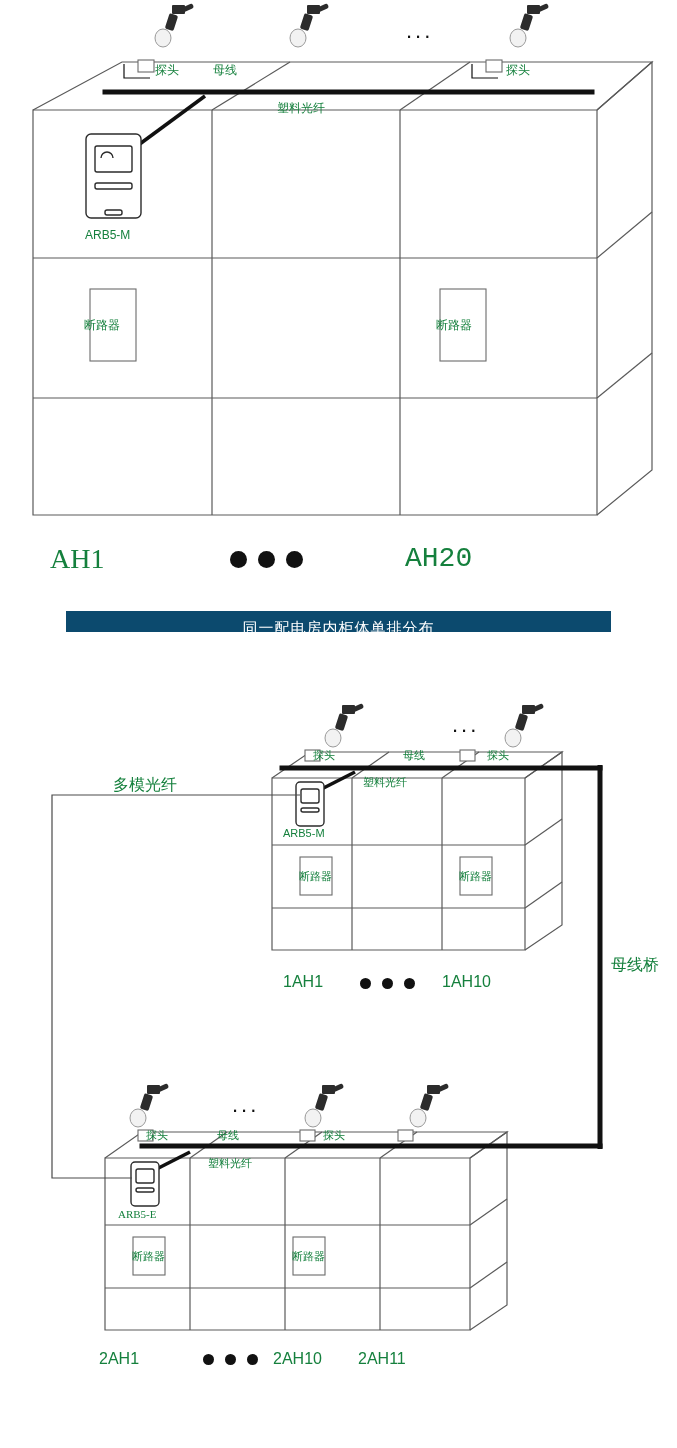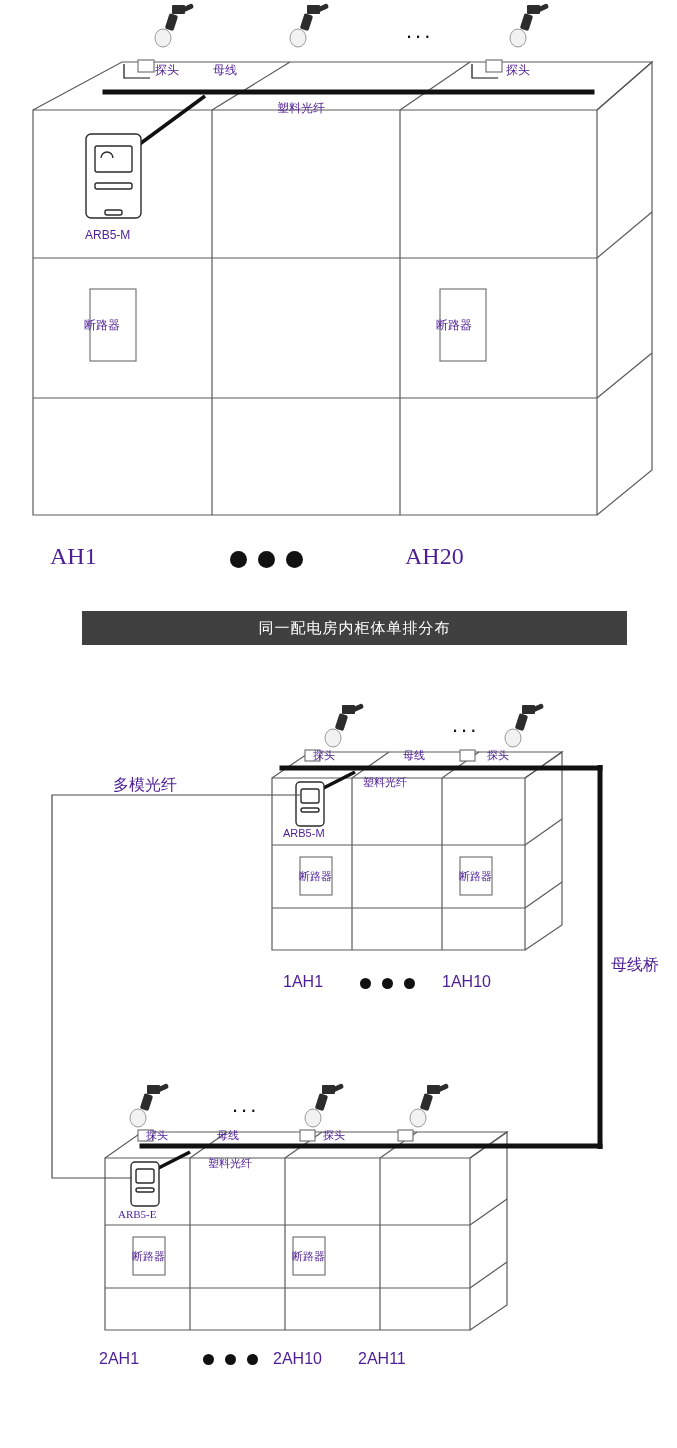--- a/index.html
+++ b/index.html
@@ -19,35 +19,34 @@
   .bus{fill:none;stroke:#111;stroke-width:5;stroke-linecap:square;}
   .thinwire{fill:none;stroke:#111;stroke-width:1.2;}
   .fiber{fill:none;stroke:#111;stroke-width:3.6;}
   .mmfiber{fill:none;stroke:#4a4a4a;stroke-width:1.2;}
   .busbridge{fill:none;stroke:#111;stroke-width:5;}
   .box-line{fill:#fff;stroke:#6b6b6b;stroke-width:1.1;}
   .dev-line{fill:#fff;stroke:#2b2b2b;stroke-width:1.4;}
   .probe-body{fill:#2c2c2c;}
   .probe-bulb{fill:#f2f2f2;stroke:#9a9a9a;stroke-width:1;}
 
-  .lbl{position:absolute;font-size:12px;color:#4c1d95;white-space:nowrap;text-align:right;}
+  .lbl{position:absolute;font-size:12px;color:#15803d;white-space:nowrap;text-align:right;}
   .lbl.small{font-size:11px;}
-  .lbl.big{font-family:"Liberation Serif","DejaVu Serif",serif;font-size:24px;}
+  .lbl.big{font-family:"Liberation Serif","DejaVu Serif",serif;font-size:28px;}
   .lbl.mid{font-size:16px;}
 
   .caption{
     position:absolute;
-    background:#404040;
+    background:#0c4a6e;
     color:#ffffff;
     font-size:15px;
     text-align:center;
     line-height:34px;
-    height:34px;
+    height:21px;
     letter-spacing:1px;
-    margin-left:16px;
   }
   .ellipsis-dots{position:absolute;display:flex;gap:11px;align-items:center;}
   .ellipsis-dots i{display:block;width:17px;height:17px;border-radius:50%;background:#111;}
   .ellipsis-dots.sm i{width:11px;height:11px;}
   .dots-txt{position:absolute;font-size:22px;letter-spacing:3px;color:#111;}
 </style>
 </head>
 <body>
 
 <div class="stage">
@@ -188,21 +187,21 @@
 
   <div class="lbl" style="left:155px;top:62px;">探头</div>
   <div class="lbl" style="left:213px;top:62px;">母线</div>
   <div class="lbl" style="left:506px;top:62px;">探头</div>
   <div class="lbl" style="left:277px;top:100px;">塑料光纤</div>
   <div class="lbl" style="left:85px;top:228px;">ARB5-M</div>
   <div class="lbl" style="left:84px;top:317px;">断路器</div>
   <div class="lbl" style="left:436px;top:317px;">断路器</div>
 
   <div class="lbl big" style="left:50px;top:543px;">AH1</div>
-  <div class="lbl big" style="left:405px;top:543px;">AH20</div>
+  <div class="lbl big" style="left:405px;top:543px;font-family:Liberation Mono, monospace;">AH20</div>
   <div class="ellipsis-dots" style="left:230px;top:551px;">
       <i></i>
       <i></i>
       <i></i>
     </div>
 
   <div class="dots-txt" style="left:406px;top:18px;">...</div>
 
   <div class="caption" style="left:66px;top:611px;width:545px;">同一配电房内柜体单排分布</div>
 

